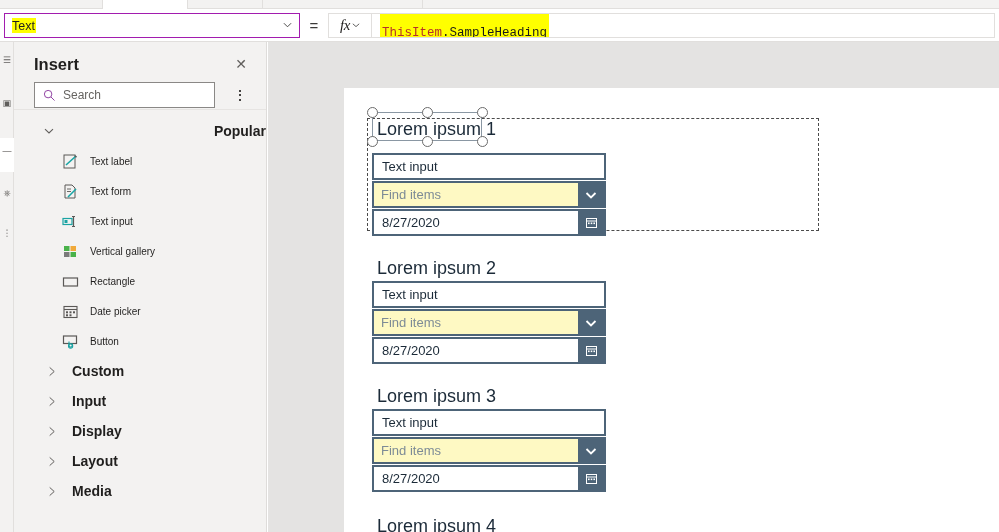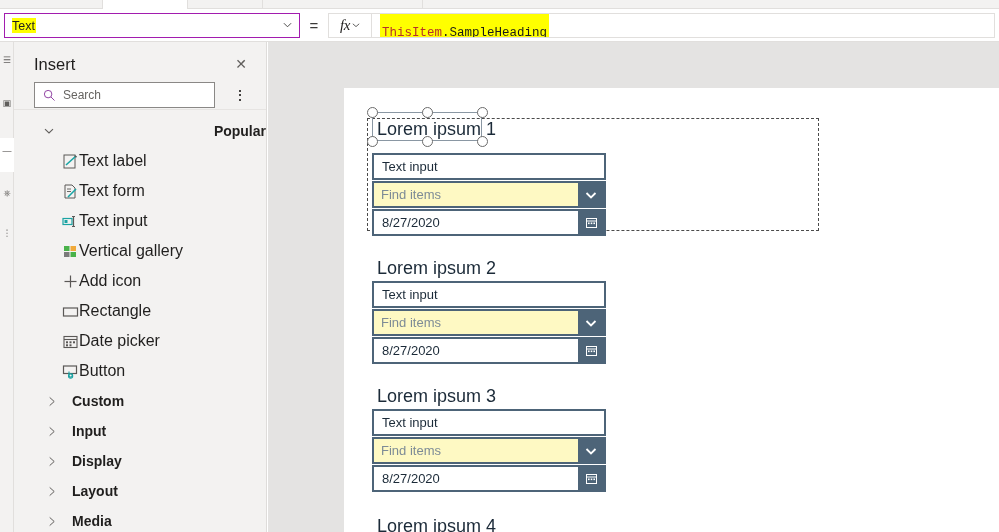--- a/index.html
+++ b/index.html
@@ -85,21 +85,21 @@
   .panel {
     position: absolute; left: 14px; top: 42px; width: 253px; height: 490px;
     background: #f3f2f1; border-right: 1px solid #dedcda;
   }
   .panel-head {
     position: relative; height: 68px; background: #f3f2f1;
     border-bottom: 1px solid #e6e4e2;
   }
   .panel-title {
     position: absolute; left: 20px; top: 13px;
-    font-size: 16.5px; color: #201f1e; font-weight: 400;
+    font-size: 16.5px; color: #201f1e; font-weight: 700;
   }
   .panel-close {
     position: absolute; right: 16px; top: 13px; width: 18px; height: 18px;
     display: flex; align-items: center; justify-content: center;
     font-size: 14px; color: #605e5c; cursor: pointer;
   }
   .search-wrap {
     position: absolute; left: 20px; top: 40px;
     width: 181px; height: 26px; background: #ffffff;
     border: 1px solid #8a8886; display: flex; align-items: center;
@@ -128,21 +128,21 @@
 
   .item {
     position: relative; height: 30px; display: flex; align-items: center;
     padding-left: 28px; cursor: pointer;
   }
   .item .ico {
     width: 17px; height: 17px; margin-left: 20px;
     display: flex; align-items: center; justify-content: center;
   }
   .item .lbl {
-    font-size: 16px; color: #201f1e;
+    margin-left: 11px; font-size: 10px; color: #201f1e;
   }
 
   .cat {
     position: relative; height: 30px; display: flex; align-items: center;
     cursor: pointer;
   }
   .cat .caret-r {
     margin-left: 33px; width: 9px; height: 11px;
   }
   .cat .cat-lbl {
@@ -318,29 +318,20 @@
           <svg viewBox="0 0 17 17" width="17" height="17">
             <rect x="2" y="3" width="5.5" height="5" fill="#49b24a"></rect>
             <rect x="8.5" y="3" width="5.5" height="5" fill="#f0a93a"></rect>
             <rect x="2" y="9" width="5.5" height="5" fill="#7a7a7a"></rect>
             <rect x="8.5" y="9" width="5.5" height="5" fill="#49b24a"></rect>
           </svg>
         </span>
         <span class="lbl">Vertical gallery</span>
       </div>
 
-      <div class="item">
-        <span class="ico">
-          <svg viewBox="0 0 17 17" width="17" height="17">
-            <line x1="8.5" y1="2.5" x2="8.5" y2="14.5" stroke="#5a5856" stroke-width="1.2"></line>
-            <line x1="2.5" y1="8.5" x2="14.5" y2="8.5" stroke="#5a5856" stroke-width="1.2"></line>
-          </svg>
-        </span>
-        <span class="lbl">Add icon</span>
-      </div>
 
       <div class="item">
         <span class="ico">
           <svg viewBox="0 0 17 17" width="17" height="17">
             <rect x="1.5" y="5" width="14" height="8" fill="none" stroke="#5a5856" stroke-width="1.2"></rect>
           </svg>
         </span>
         <span class="lbl">Rectangle</span>
       </div>
 

